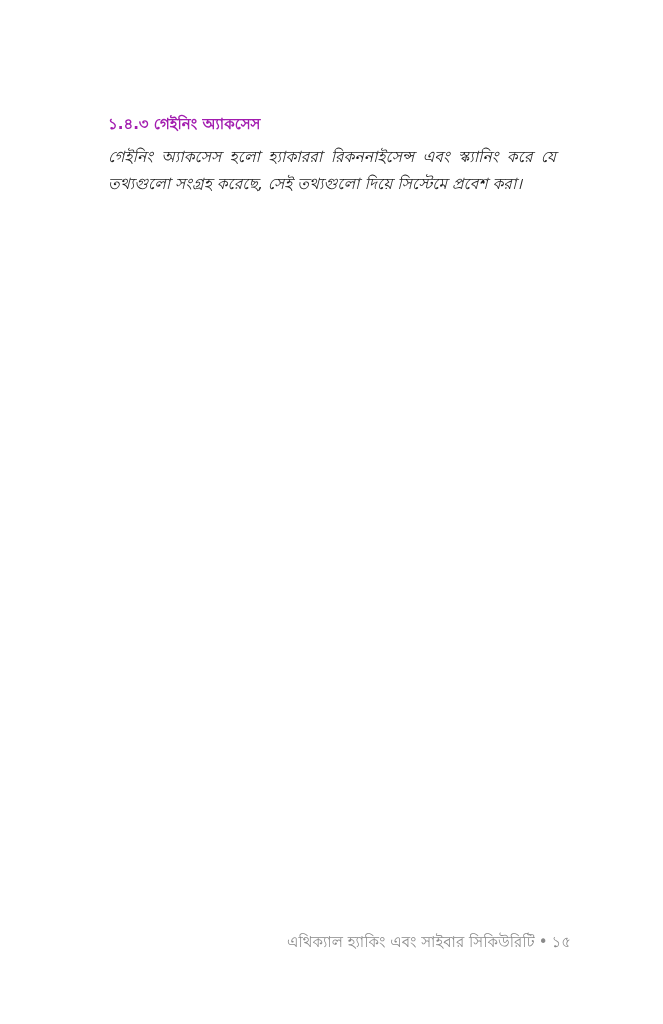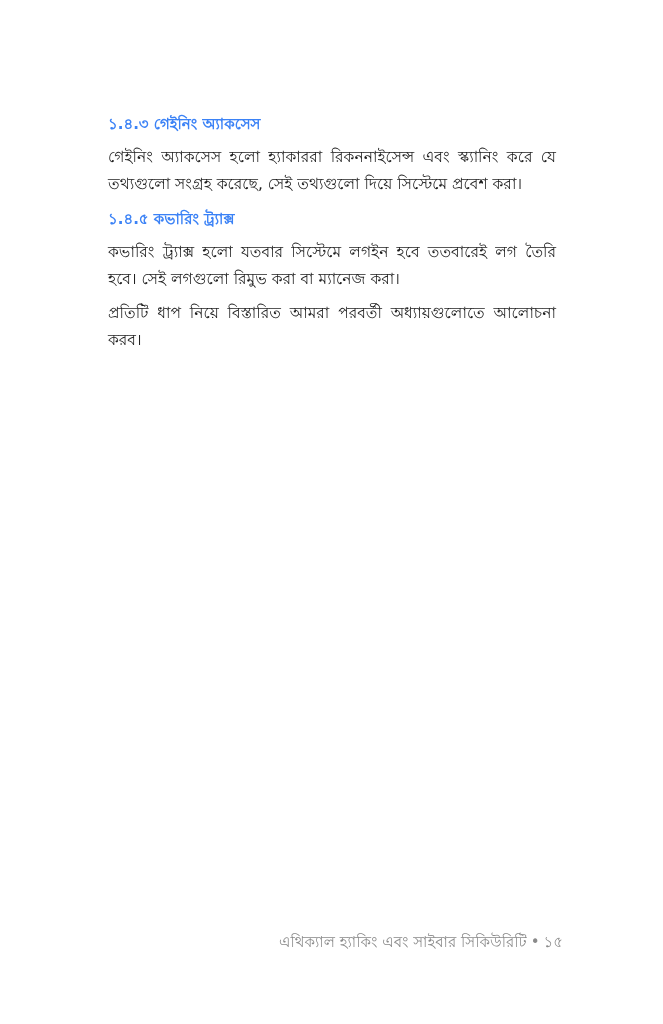--- a/index.html
+++ b/index.html
@@ -22,33 +22,34 @@
       width: 448px;
     }
     .section {
       margin: 0 0 10px 0;
     }
     .heading {
       font-weight: bold;
       font-size: 15px;
       line-height: 24px;
       margin: 0 0 6px 0;
-      color: #3b82f6;
+      color: #a21caf;
     }
     .para {
       font-size: 15.5px;
       line-height: 26.5px;
       text-align: justify;
       text-align-last: left;
       margin: 8px 0 8px 0;
       color: #1c1c1c;
+      font-style: italic;
     }
     .footer {
       position: absolute;
-      right: 100px;
+      right: 92px;
       top: 930px;
       font-size: 15px;
       line-height: 24px;
       color: #8a8a8a;
       white-space: nowrap;
     }
     .footer .bullet {
       margin: 0 4px;
     }
   </style>
@@ -58,23 +59,18 @@
 <div class="page">
 
   <div class="section">
     <div class="heading">১.৪.৩ গেইনিং অ্যাকসেস</div>
     <p class="para">গেইনিং অ্যাকসেস হলো হ্যাকাররা রিকননাইসেন্স এবং স্ক্যানিং করে যে তথ্যগুলো সংগ্রহ করেছে, সেই তথ্যগুলো দিয়ে সিস্টেমে প্রবেশ করা।</p>
   </div>
 
   <div class="section">
   </div>
 
-  <div class="section">
-    <div class="heading">১.৪.৫ কভারিং ট্র্যাক্স</div>
-    <p class="para">কভারিং ট্র্যাক্স হলো যতবার সিস্টেমে লগইন হবে ততবারেই লগ তৈরি হবে। সেই লগগুলো রিমুভ করা বা ম্যানেজ করা।</p>
-    <p class="para">প্রতিটি ধাপ নিয়ে বিস্তারিত আমরা পরবর্তী অধ্যায়গুলোতে আলোচনা করব।</p>
-  </div>
 
 </div>
 
 <div class="footer">
   <span>এথিক্যাল হ্যাকিং এবং সাইবার সিকিউরিটি</span><span class="bullet">•</span><span>১৫</span>
 </div>
 
 </body></html>

